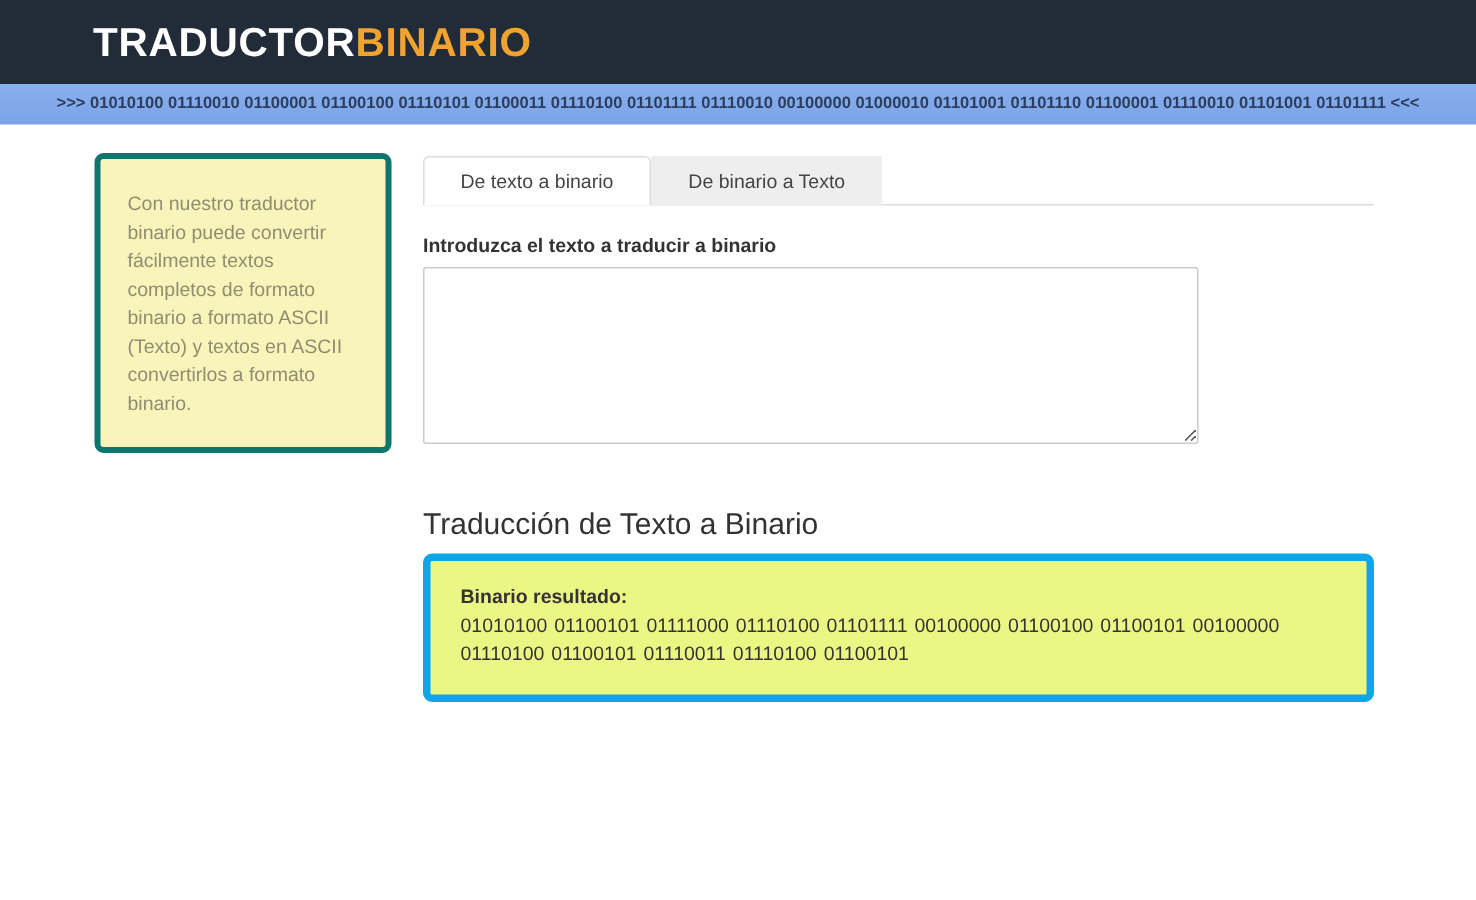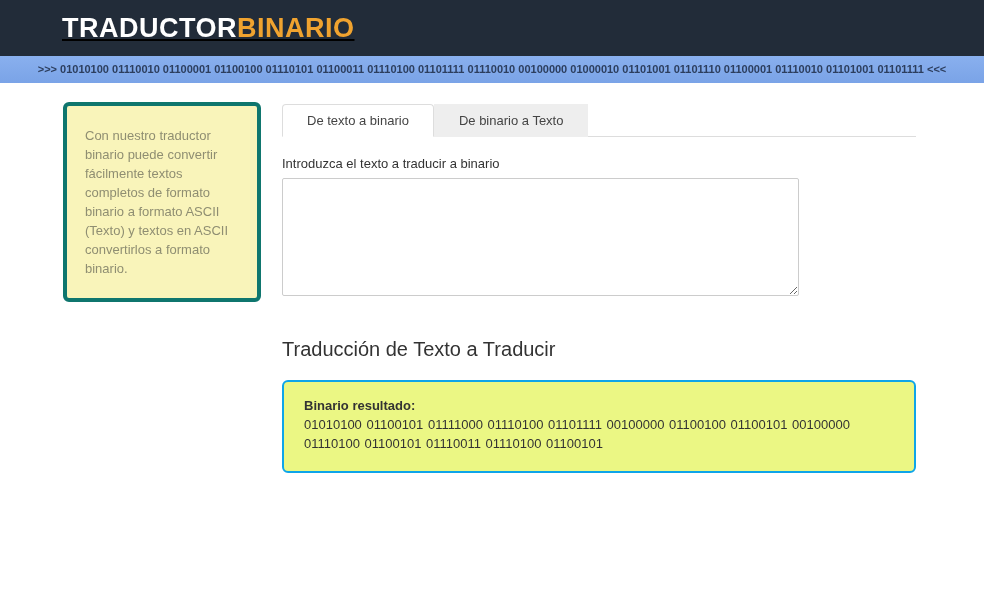--- a/index.html
+++ b/index.html
@@ -6,21 +6,20 @@
   html, body { width: 984px; height: 600px; background: #fff; overflow: hidden; }
   body { font-family: "Liberation Sans", sans-serif; }
 
   
   .header {
     height: 56px;
     background: #222c39;
     display: flex;
     align-items: center;
     padding-left: 62px;
-    text-decoration: underline;
   }
   .logo { font-size: 27px; font-weight: bold; letter-spacing: 0.5px; cursor: default; }
   .logo .part1 { color: #ffffff; }
   .logo .part2 { color: #f0a32f; }
 
   
   .ticker {
     height: 27px;
     background: linear-gradient(#89b0ee, #7aa3e7);
     color: #2c3e5e;
@@ -83,21 +82,21 @@
     border: 1px solid #ddd;
     border-bottom: 1px solid #fff;
     border-radius: 4px 4px 0 0;
   }
   .tab.inactive { background: #eeeeee; border: 1px solid transparent; }
 
   
   .input-label {
     margin-top: 19px;
     font-size: 13px;
-    font-weight: normal;
+    font-weight: bold;
     color: #333;
   }
   .text-input {
     margin-top: 7px;
     width: 517px;
     height: 118px;
     border: 1px solid #ccc;
     border-radius: 2px;
     resize: both;
     font-family: "Liberation Sans", sans-serif;
@@ -122,23 +121,23 @@
   }
 
   
   .result-heading {
     margin-top: 38px;
     font-size: 20px;
     font-weight: normal;
     color: #333;
   }
   .result-box {
-    margin-top: 19px;
+    margin-top: 7px;
     background: #ebf784;
-    border: 2px solid #0ea5e9;
+    border: 5px solid #0ea5e9;
     border-radius: 6px;
     padding: 16px 20px 18px 20px;
   }
   .result-label { font-size: 13px; font-weight: bold; color: #333; }
   .result-binary {
     margin-top: 2px;
     font-size: 13px;
     color: #333;
     line-height: 19px;
     word-spacing: 1px;
@@ -180,21 +179,21 @@
     <div class="tabs">
       <div class="tab active">De texto a binario</div>
       <div class="tab inactive">De binario a Texto</div>
     </div>
 
     <div class="input-label">Introduzca el texto a traducir a binario</div>
 
     <textarea class="text-input" style=""></textarea>
 
 
-    <h2 class="result-heading">Traducción de Texto a Traducir</h2>
+    <h2 class="result-heading">Traducción de Texto a Binario</h2>
 
     <div class="result-box">
       <div class="result-label">Binario resultado:</div>
       <div class="result-binary">01010100 01100101 01111000 01110100 01101111 00100000 01100100 01100101 00100000 01110100 01100101 01110011 01110100 01100101</div>
     </div>
 
 
   </div>
 </div>
 

